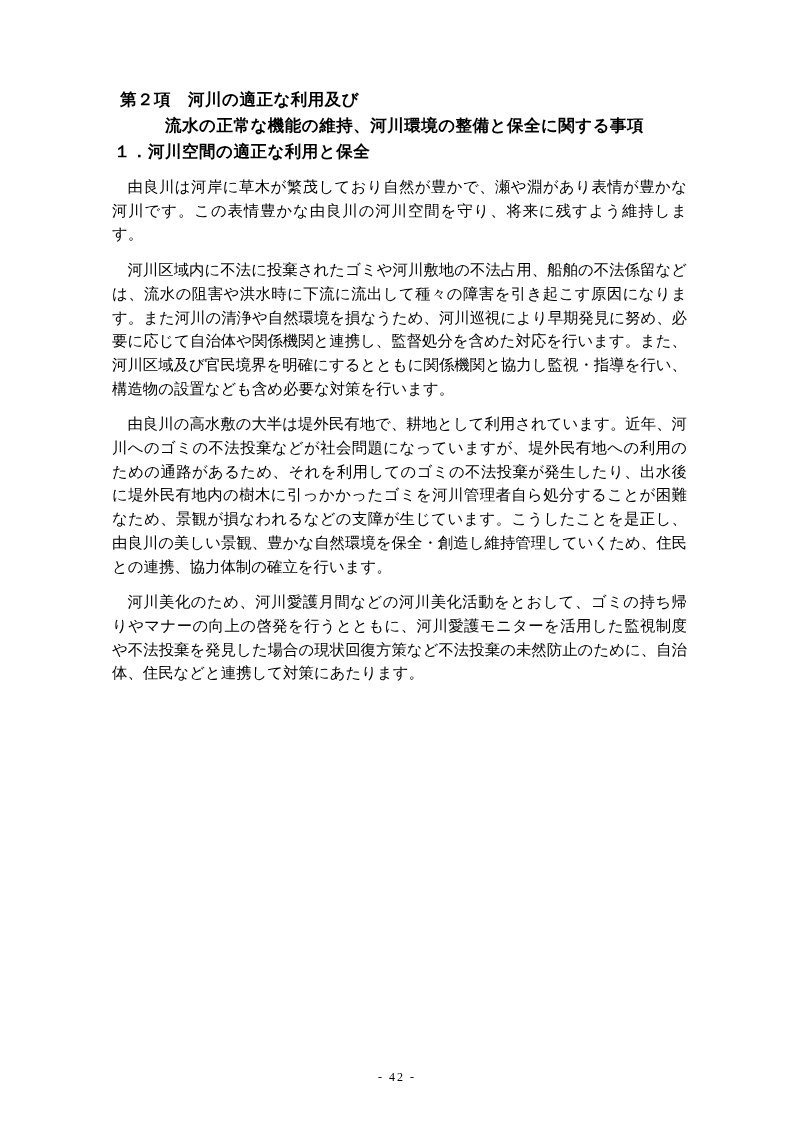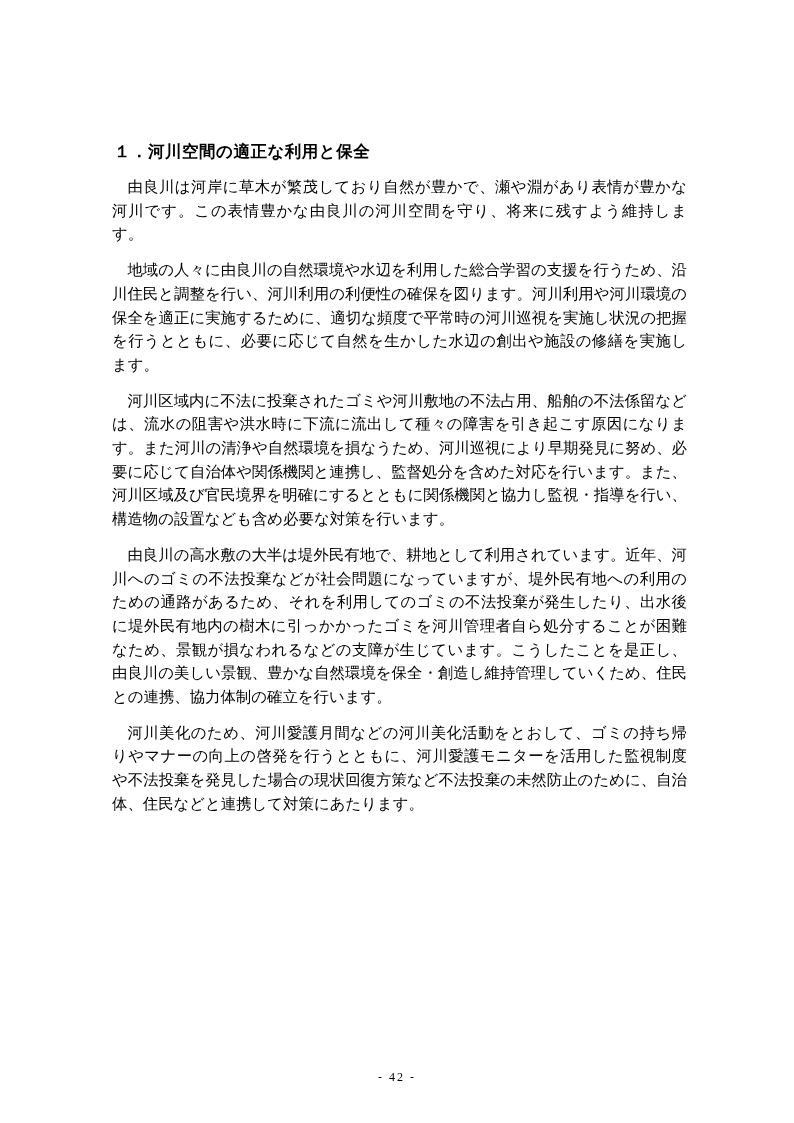--- a/index.html
+++ b/index.html
@@ -76,27 +76,28 @@
     font-size: 12px;
     font-family: "Liberation Serif", "DejaVu Serif", serif;
     letter-spacing: 2px;
   }
 </style>
 </head>
 <body>
 
 <div class="page">
 
+  <div class="chapter-line1">第２項　河川の適正な利用及び</div>
 
+  <div class="chapter-line2">流水の正常な機能の維持、河川環境の整備と保全に関する事項</div>
 
   <div class="section-title">１．河川空間の適正な利用と保全</div>
 
   <div class="body-text">
       <p class="para">由良川は河岸に草木が繁茂しており自然が豊かで、瀬や淵があり表情が豊かな河川です。この表情豊かな由良川の河川空間を守り、将来に残すよう維持します。</p>
-      <p class="para">地域の人々に由良川の自然環境や水辺を利用した総合学習の支援を行うため、沿川住民と調整を行い、河川利用の利便性の確保を図ります。河川利用や河川環境の保全を適正に実施するために、適切な頻度で平常時の河川巡視を実施し状況の把握を行うとともに、必要に応じて自然を生かした水辺の創出や施設の修繕を実施します。</p>
       <p class="para">河川区域内に不法に投棄されたゴミや河川敷地の不法占用、船舶の不法係留などは、流水の阻害や洪水時に下流に流出して種々の障害を引き起こす原因になります。また河川の清浄や自然環境を損なうため、河川巡視により早期発見に努め、必要に応じて自治体や関係機関と連携し、監督処分を含めた対応を行います。また、河川区域及び官民境界を明確にするとともに関係機関と協力し監視・指導を行い、構造物の設置なども含め必要な対策を行います。</p>
       <p class="para">由良川の高水敷の大半は堤外民有地で、耕地として利用されています。近年、河川へのゴミの不法投棄などが社会問題になっていますが、堤外民有地への利用のための通路があるため、それを利用してのゴミの不法投棄が発生したり、出水後に堤外民有地内の樹木に引っかかったゴミを河川管理者自ら処分することが困難なため、景観が損なわれるなどの支障が生じています。こうしたことを是正し、由良川の美しい景観、豊かな自然環境を保全・創造し維持管理していくため、住民との連携、協力体制の確立を行います。</p>
       <p class="para">河川美化のため、河川愛護月間などの河川美化活動をとおして、ゴミの持ち帰りやマナーの向上の啓発を行うとともに、河川愛護モニターを活用した監視制度や不法投棄を発見した場合の現状回復方策など不法投棄の未然防止のために、自治体、住民などと連携して対策にあたります。</p>
     </div>
 
   <div class="page-number">- 42 -</div>
 
 </div>
 
 </body></html>

